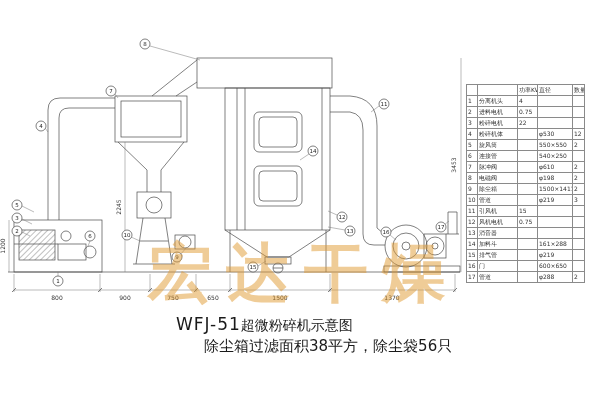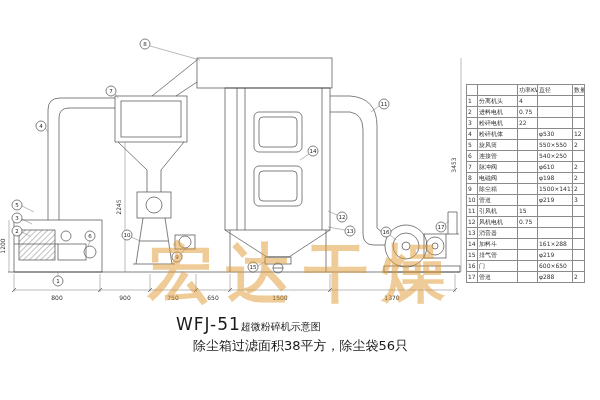--- a/index.html
+++ b/index.html
@@ -22,22 +22,22 @@
   #parts-table{
     position:absolute;left:466px;top:84px;width:118px;z-index:4;
     border-collapse:collapse;table-layout:fixed;background:#fff;
   }
   #parts-table th,#parts-table td{
     border:1px solid #8a8a8a;font-size:6px;font-weight:normal;color:#333;
     height:10px;line-height:1;padding:0 1px;overflow:hidden;white-space:nowrap;text-align:left;
   }
   .title-block{position:absolute;left:176px;top:314px;z-index:4;white-space:nowrap;color:#1a1a1a;}
   .title-block .model{font-size:17px;letter-spacing:1px;}
-  .title-block .tname{font-size:10px;}
-  .subtitle{position:absolute;left:193px;top:337px;z-index:4;font-size:13px;color:#1a1a1a;white-space:nowrap;}
+  .title-block .tname{font-size:14px;}
+  .subtitle{position:absolute;left:204px;top:337px;z-index:4;font-size:15px;color:#1a1a1a;white-space:nowrap;}
 </style>
 </head>
 <body>
 
 <svg class="drawing" width="600" height="400" viewBox="0 0 600 400">
   <defs>
     <pattern id="hatch" width="4" height="4" patternUnits="userSpaceOnUse" patternTransform="rotate(45)">
       <line x1="0" y1="0" x2="0" y2="4" stroke="#777" stroke-width="0.5"></line>
     </pattern>
   </defs>

